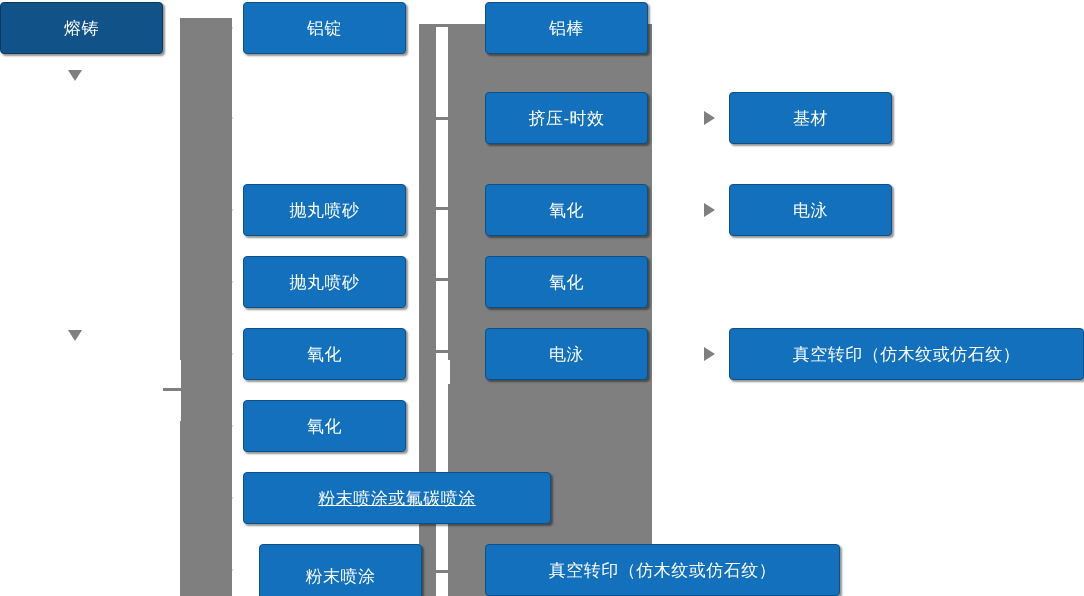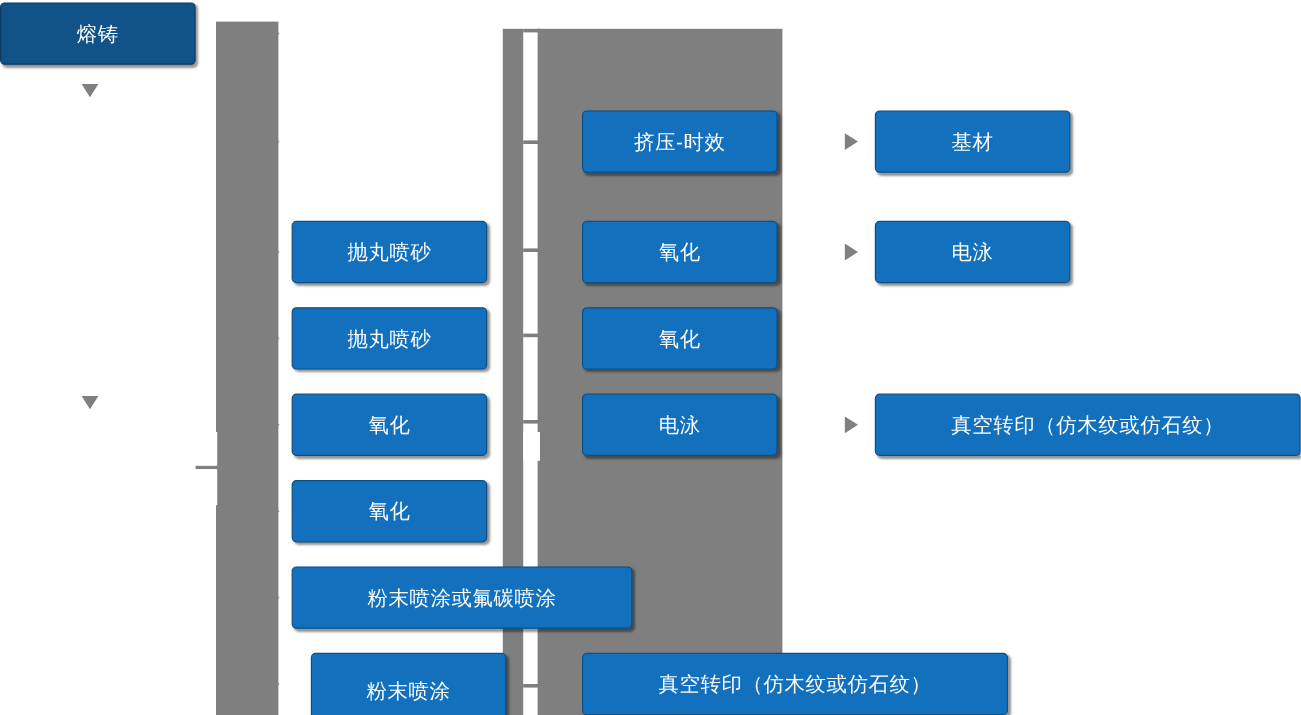--- a/index.html
+++ b/index.html
@@ -99,27 +99,29 @@
   <div class="stub" style="left:436px; top:570px; width:14px; height:3px;"></div>
 
   <div style="position:absolute; left:436px; top:360px; width:14px; height:24px; background:#ffffff;"></div>
 
   <div class="arrowhead" style="left:704px; top:111px;"></div>
   <div class="arrowhead" style="left:704px; top:203px;"></div>
   <div class="arrowhead" style="left:704px; top:347px;"></div>
 
   <div class="node dark" style="left:0px; top:2px; width:163px; height:52px;">熔铸</div>
 
+  <div class="node primary" style="left:243px; top:2px; width:163px; height:52px;">铝锭</div>
   <div class="node primary" style="left:243px; top:184px; width:163px; height:52px;">抛丸喷砂</div>
   <div class="node primary" style="left:243px; top:256px; width:163px; height:52px;">抛丸喷砂</div>
   <div class="node primary" style="left:243px; top:328px; width:163px; height:52px;">氧化</div>
   <div class="node primary" style="left:243px; top:400px; width:163px; height:52px;">氧化</div>
-  <div class="node primary" style="left:243px; top:472px; width:284px; height:52px;">粉末喷涂或氟碳喷涂</div>
+  <div class="node primary" style="left:243px; top:472px; width:308px; height:52px;text-decoration:underline;">粉末喷涂或氟碳喷涂</div>
   <div class="node primary" style="left:243px; top:544px; width:163px; height:64px;margin-left:16px;">粉末喷涂</div>
 
+  <div class="node primary" style="left:485px; top:2px; width:163px; height:52px;">铝棒</div>
   <div class="node primary" style="left:485px; top:92px; width:163px; height:52px;text-align:center;">挤压-时效</div>
   <div class="node primary" style="left:485px; top:184px; width:163px; height:52px;">氧化</div>
   <div class="node primary" style="left:485px; top:256px; width:163px; height:52px;">氧化</div>
   <div class="node primary" style="left:485px; top:328px; width:163px; height:52px;">电泳</div>
   <div class="node primary" style="left:485px; top:544px; width:355px; height:52px;">真空转印（仿木纹或仿石纹）</div>
 
   <div class="node primary" style="left:729px; top:92px; width:163px; height:52px;">基材</div>
   <div class="node primary" style="left:729px; top:184px; width:163px; height:52px;">电泳</div>
   <div class="node primary" style="left:729px; top:328px; width:355px; height:52px;">真空转印（仿木纹或仿石纹）</div>
 

